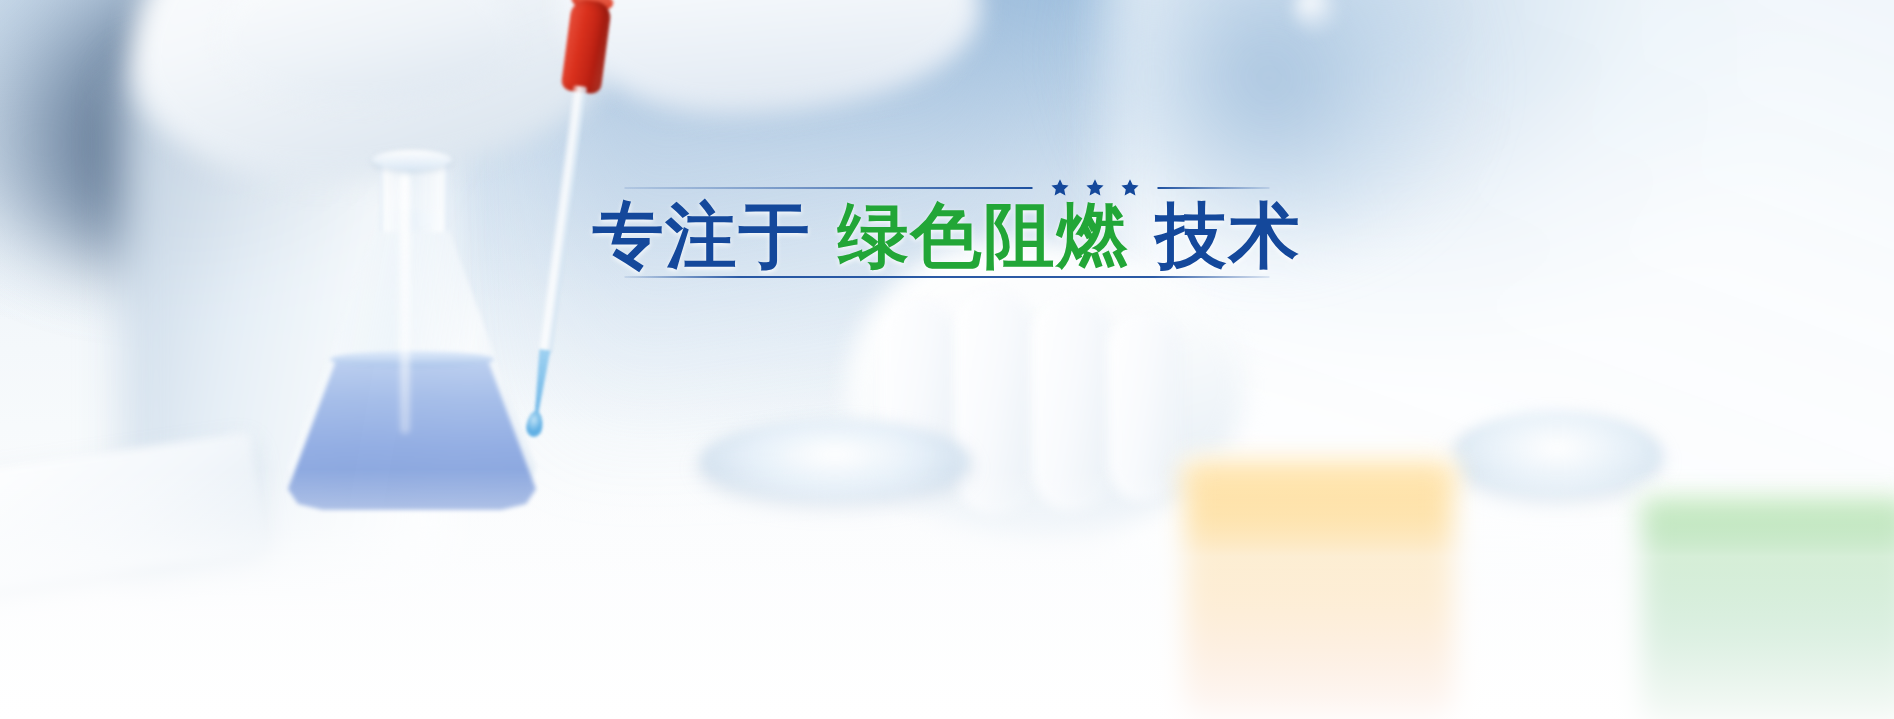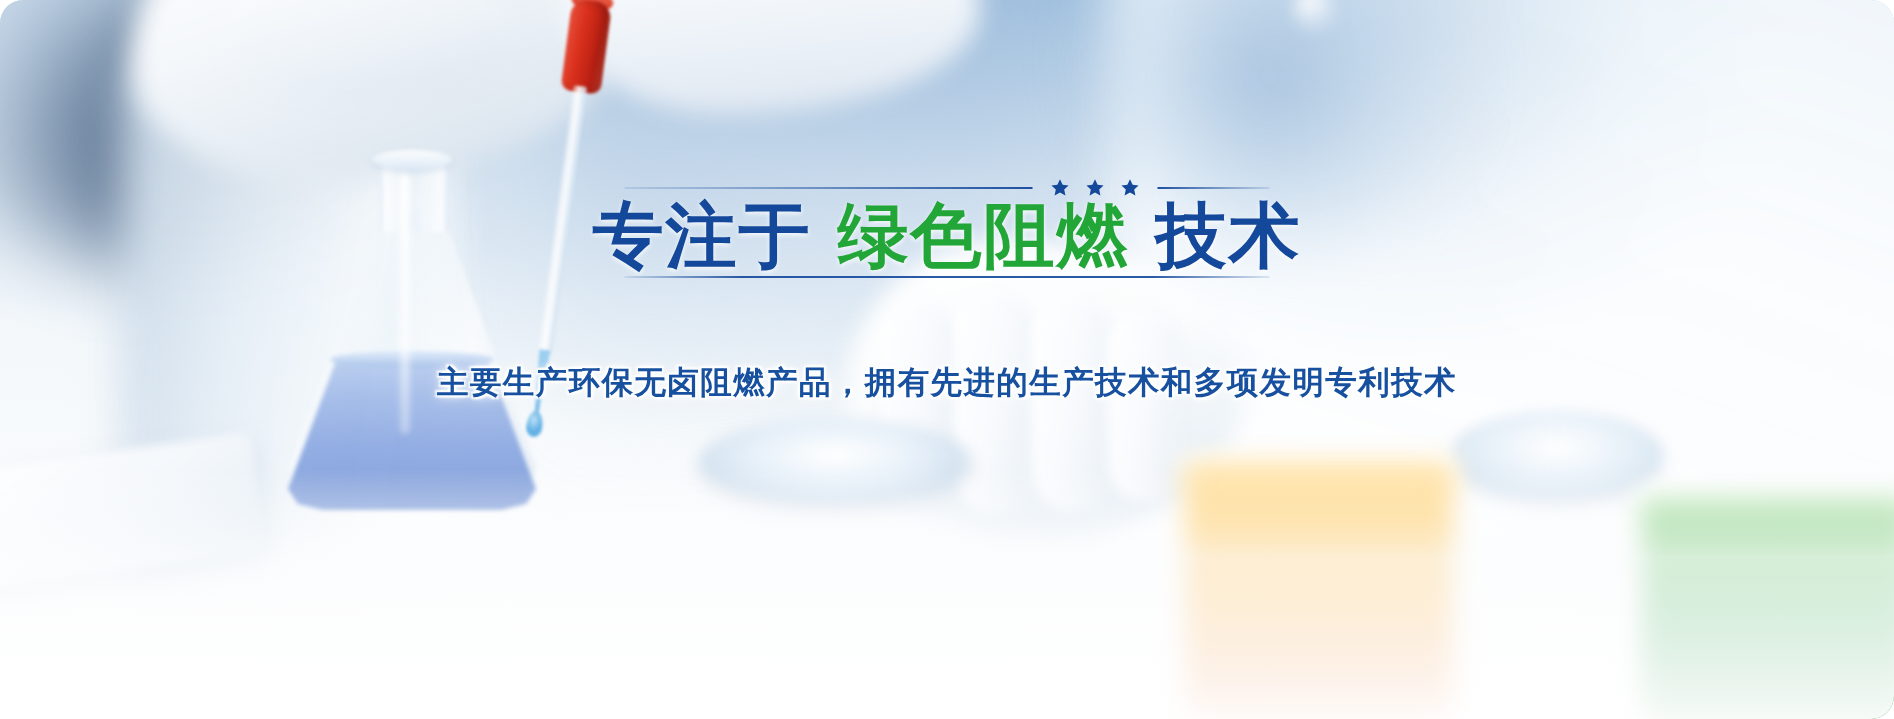--- a/index.html
+++ b/index.html
@@ -13,21 +13,20 @@
   }
 
   
   #banner {
     position: relative;
     width: 1894px;
     height: 719px;
     overflow: hidden;
     background: #f4f8fb;
     user-select: none;
-    border-radius: 23px;
   }
 
   
   .bg-layer {
     position: absolute;
     inset: 0;
     overflow: hidden;
   }
 
   
@@ -476,16 +475,15 @@
       <div class="rule-seg right"></div>
     </div>
 
     <div class="headline">
       <span class="h-blue">专注于</span><span class="h-gap"></span><span class="h-green">绿色阻燃</span><span class="h-gap"></span><span class="h-blue">技术</span>
     </div>
 
     <div class="rule-under"></div>
 
 
-    <div class="desc-cn">主要生产环保无卤阻燃产品，拥有先进的生产技术和多项发明专利技术</div>
 
   </div>
 </div>
 
 </body></html>

